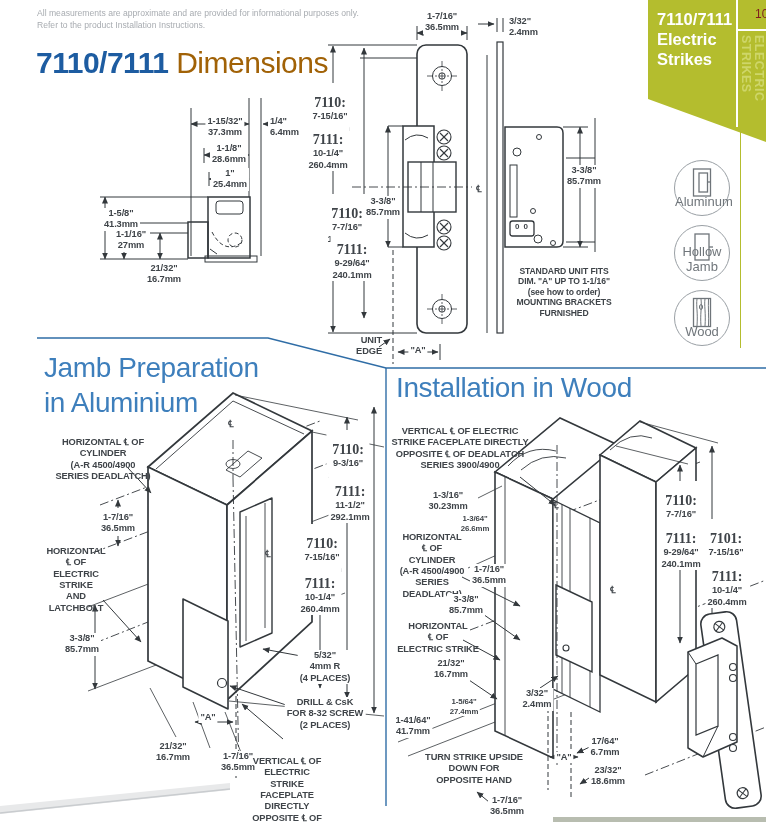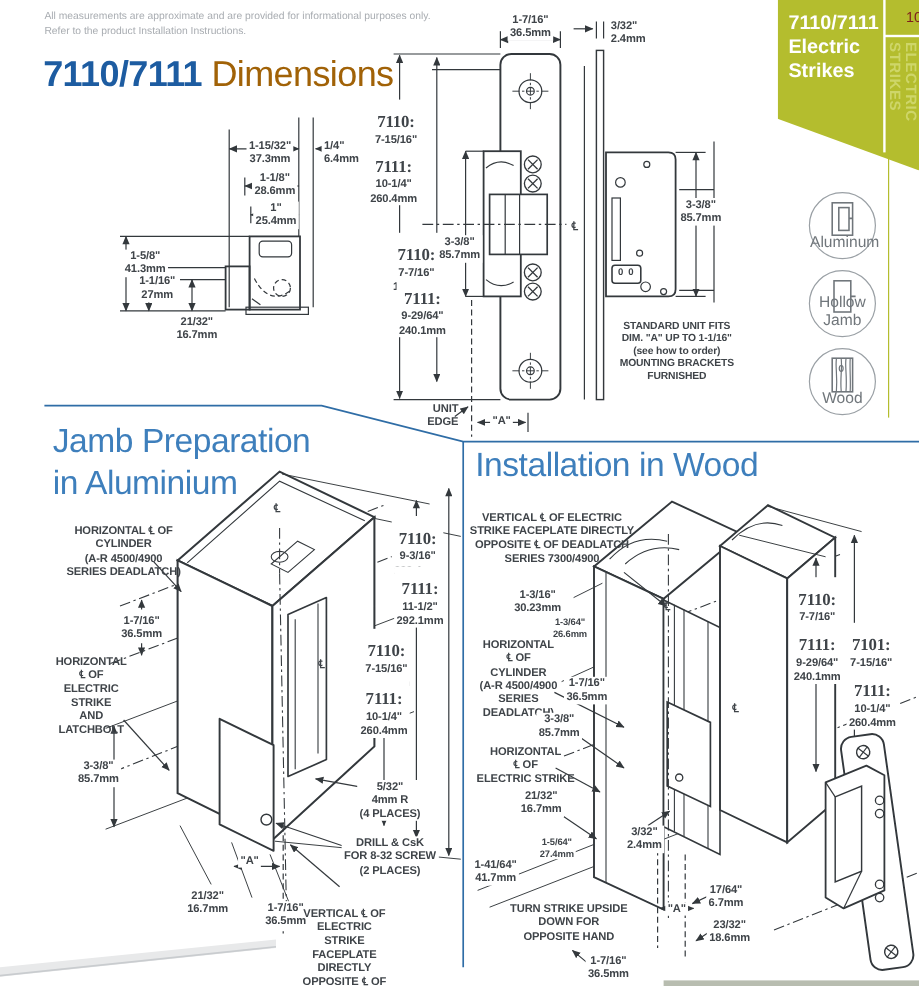--- a/index.html
+++ b/index.html
@@ -435,21 +435,21 @@
 DIRECTLY
 OPPOSITE ℄ OF
 DEADLATCH</div>
   <div class="cl" style="left:228px;top:416px">℄</div>
   <div class="cl" style="left:265px;top:546px">℄</div>
 
   <div class="abs secheading" style="left:396px;top:370px">Installation in Wood</div>
   <div class="dim c" style="left:460px;top:426px">VERTICAL ℄ OF ELECTRIC
 STRIKE FACEPLATE DIRECTLY
 OPPOSITE ℄ OF DEADLATCH
-SERIES 7300/4900</div>
+SERIES 3900/4900</div>
   <div class="dim bg c" style="left:448px;top:490px">1-3/16"
 30.23mm</div>
   <div class="dim dim-xs bg c" style="left:475px;top:514px">1-3/64"
 26.6mm</div>
   <div class="dim c" style="left:432px;top:532px">HORIZONTAL
 ℄ OF
 CYLINDER
 (A-R 4500/4900
 SERIES
 DEADLATCH)</div>

